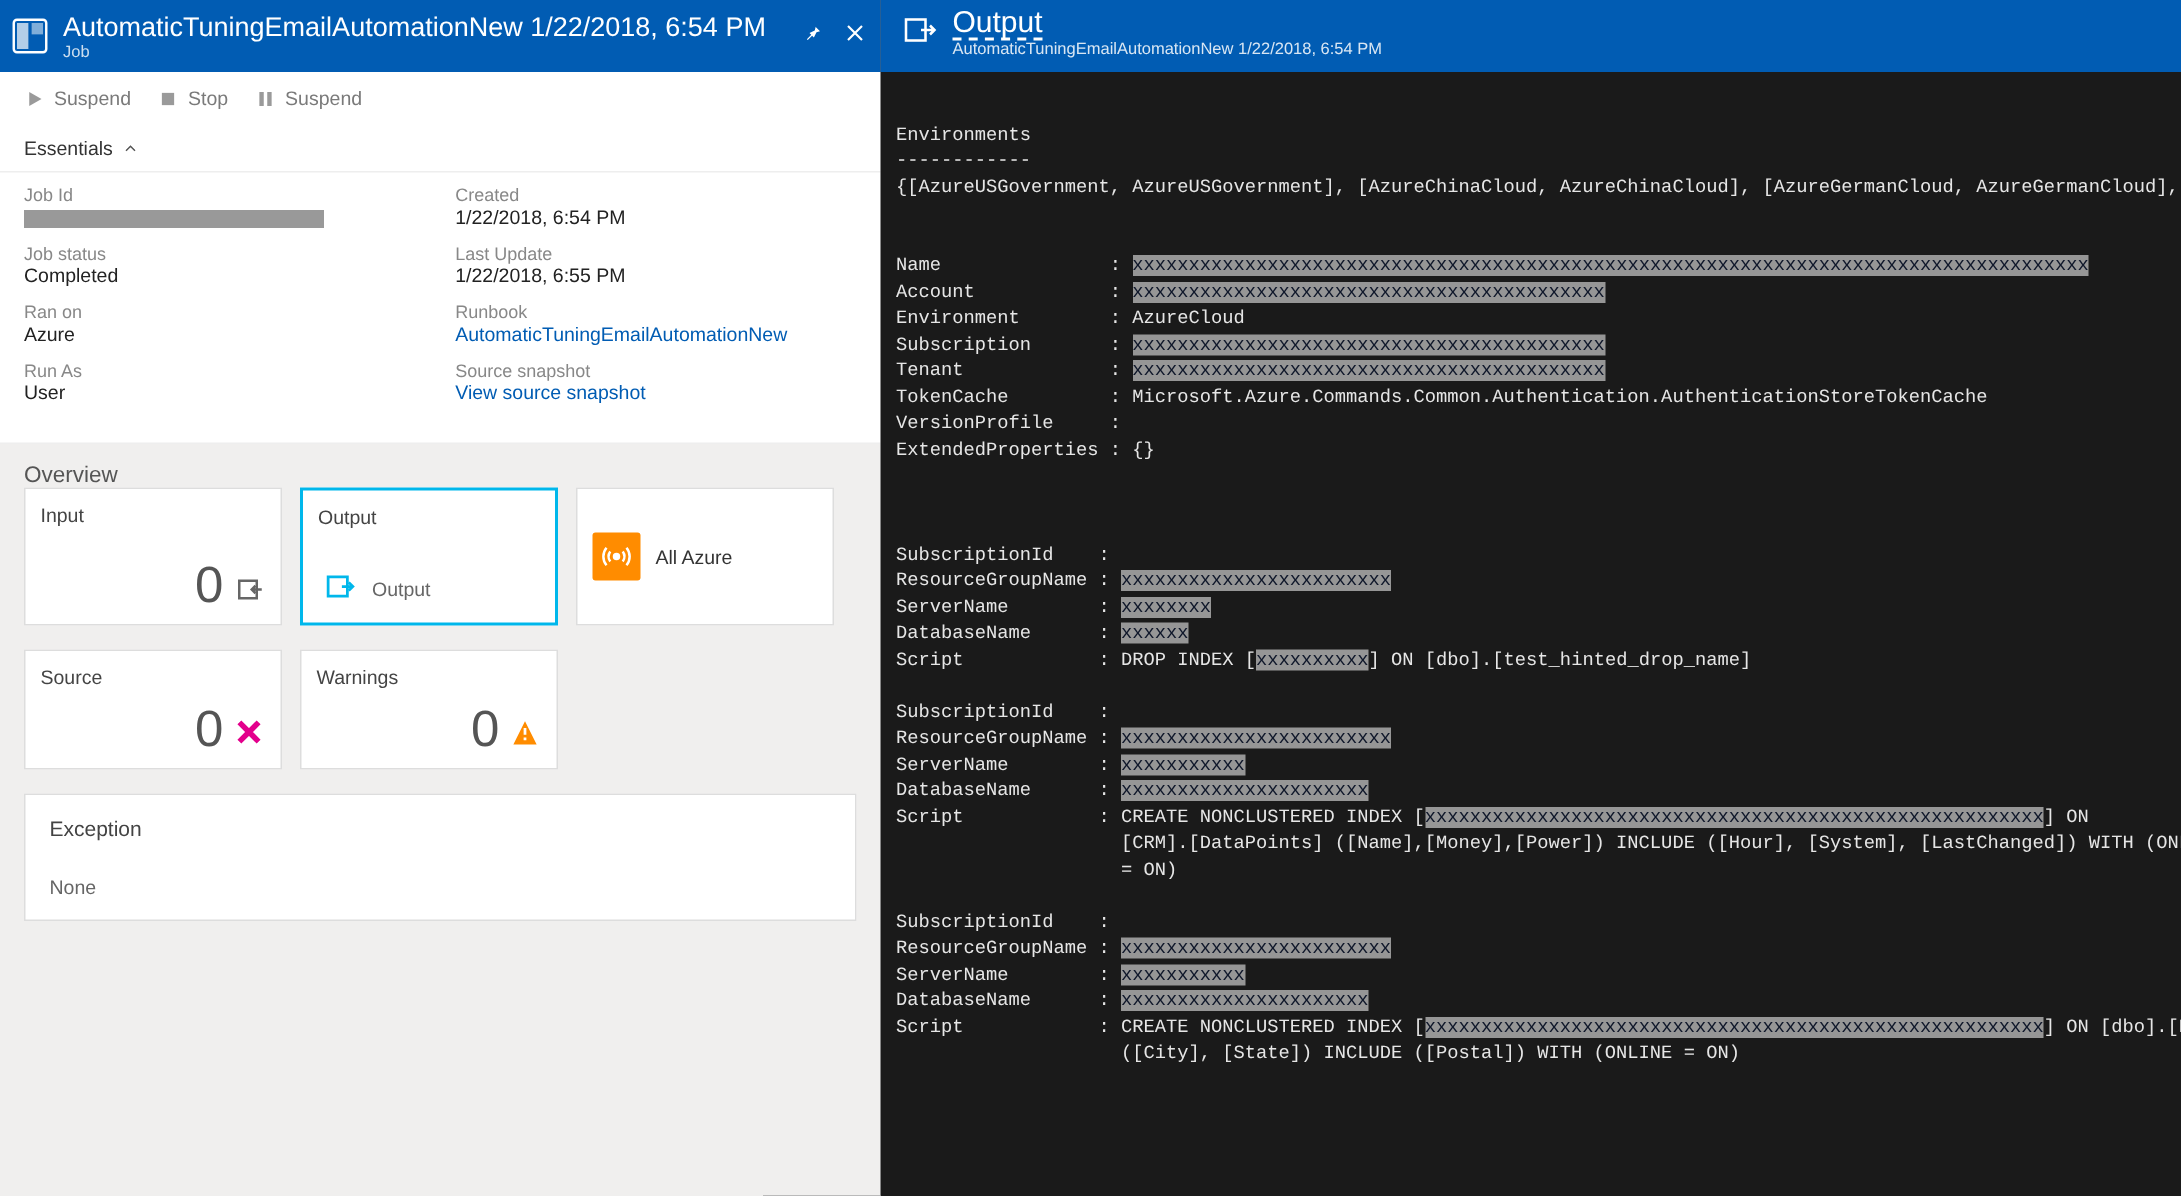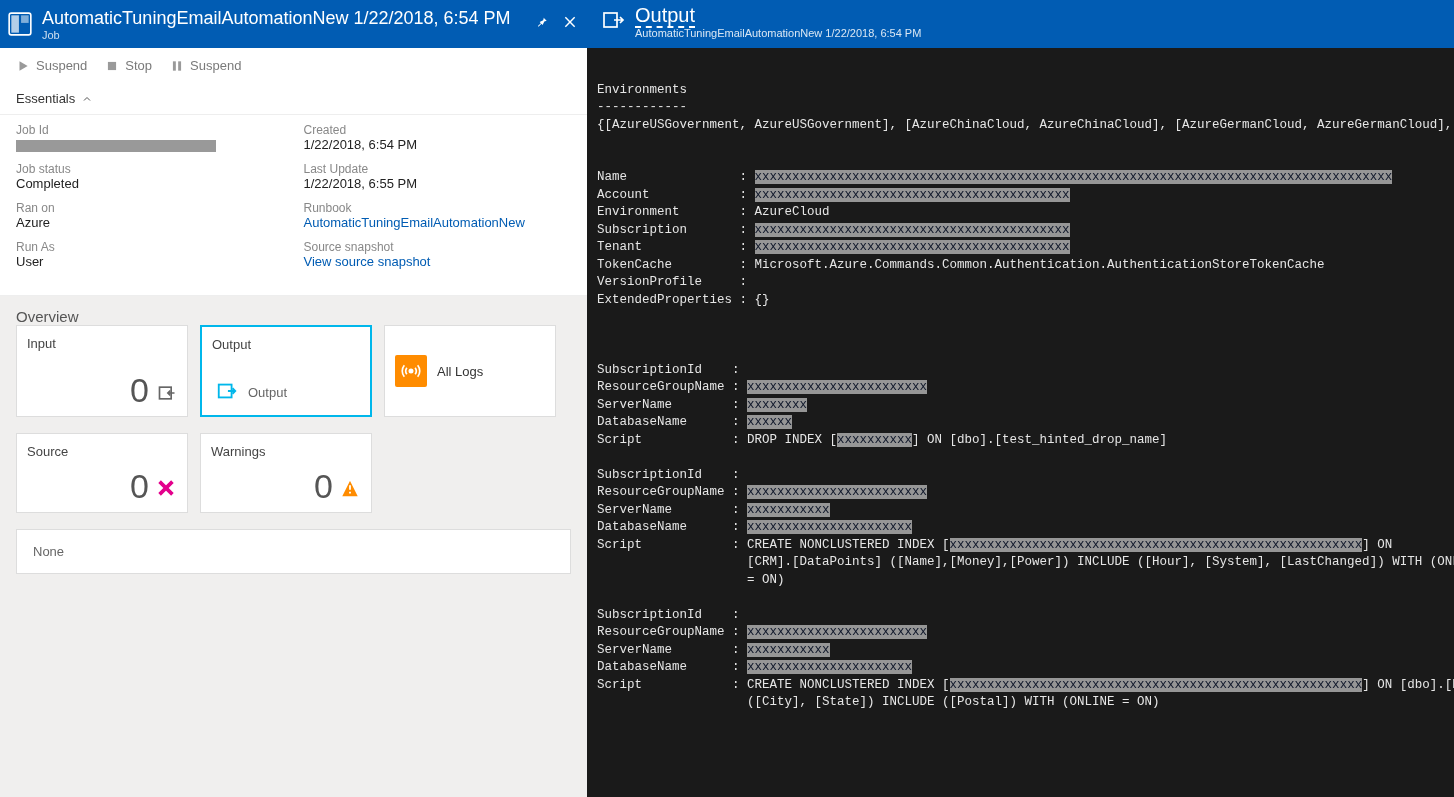--- a/index.html
+++ b/index.html
@@ -179,21 +179,21 @@
           <span>Output</span>
         </div>
       </div>
       <div class="tile tall alllogs">
         <span class="logicon">
           <svg width="20" height="20" viewBox="0 0 24 24" fill="none" stroke="#fff" stroke-width="2">
               <circle cx="12" cy="12" r="2" fill="#fff"></circle>
               <path d="M7 8a7 7 0 000 8M17 8a7 7 0 010 8M4 5a11 11 0 000 14M20 5a11 11 0 010 14"></path>
             </svg>
         </span>
-        <span>All Logs</span>
+        <span>All Azure</span>
       </div>
     </div>
 
     <div class="tile-row">
       <div class="tile">
         <div class="t-label">Source</div>
         <div class="bignum">0</div>
         <span class="corner-icon">
           <svg width="22" height="22" viewBox="0 0 24 24" stroke="#e3008c" stroke-width="4">
               <path d="M5 5l14 14M19 5L5 19"></path>
@@ -205,20 +205,21 @@
         <div class="bignum">0</div>
         <span class="corner-icon">
           <svg width="22" height="22" viewBox="0 0 24 24" fill="#ff8c00">
               <path d="M12 2L2 22h20L12 2zm0 7v5m0 2v2" stroke="#fff" stroke-width="2"></path>
             </svg>
         </span>
       </div>
     </div>
 
     <div class="exception-box">
+      <div class="ex-title">Exception</div>
       <div class="ex-val">None</div>
     </div>
   </div>
 </div>
 
 <div class="right-pane">
   <div class="rheader">
     <span class="ricon">
       <svg width="24" height="24" viewBox="0 0 24 24" fill="none" stroke="#fff" stroke-width="1.7">
           <rect x="3" y="5" width="13" height="14"></rect>

